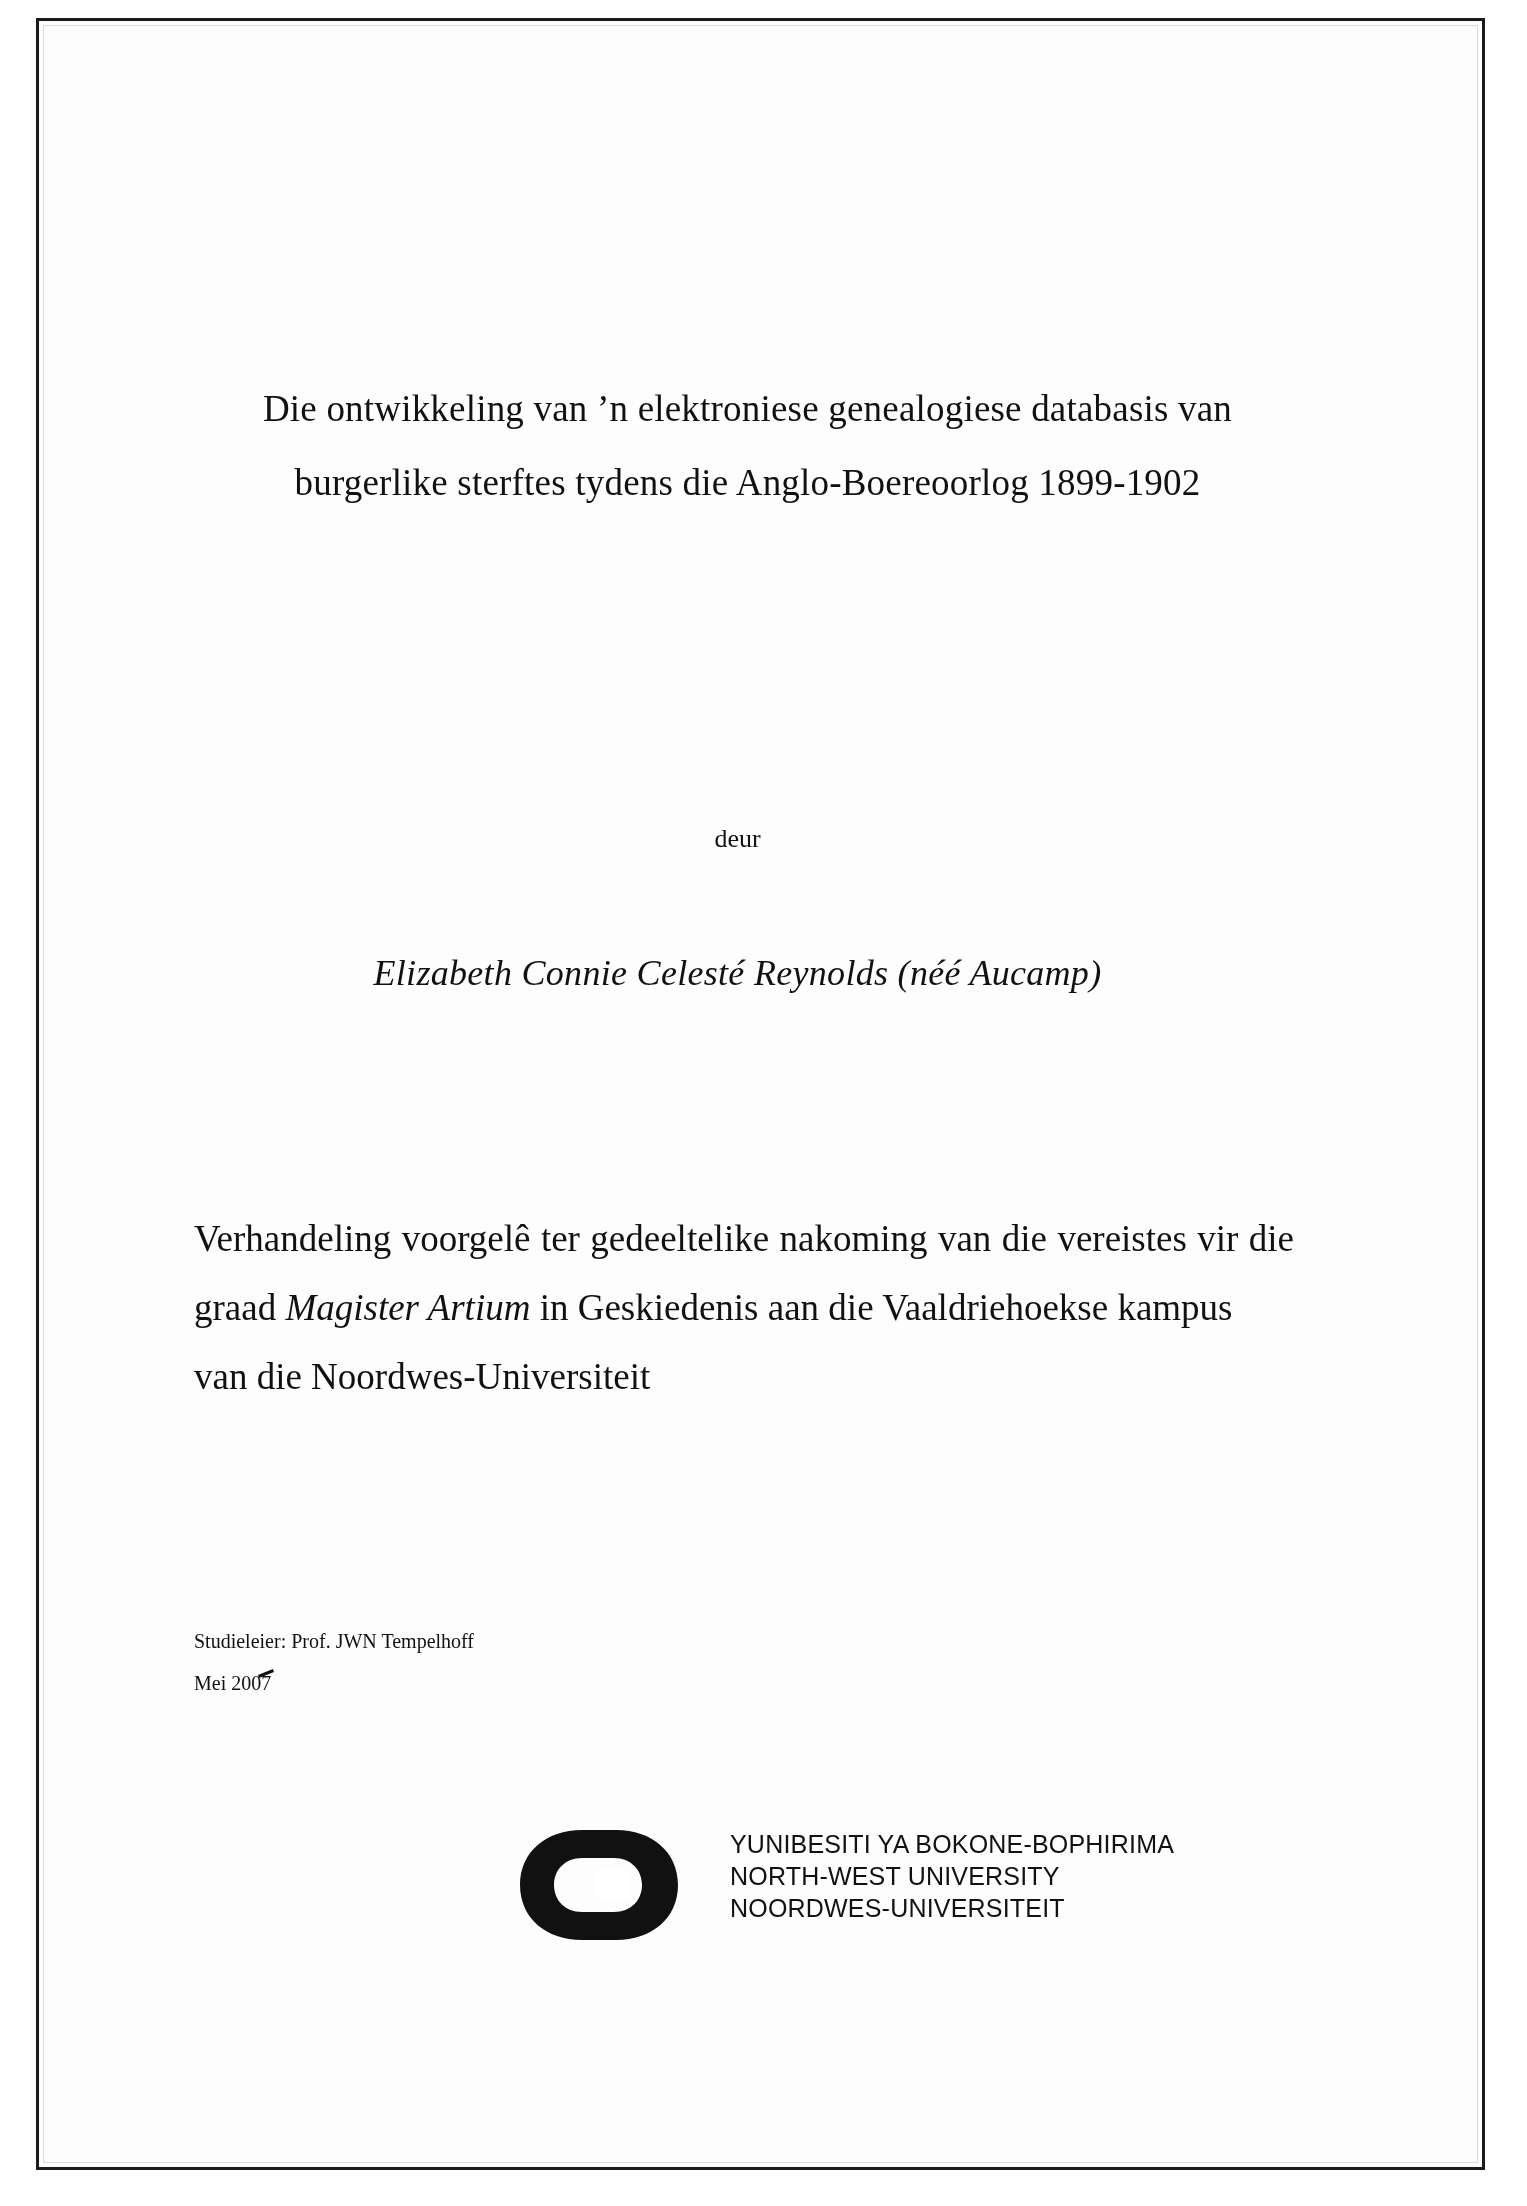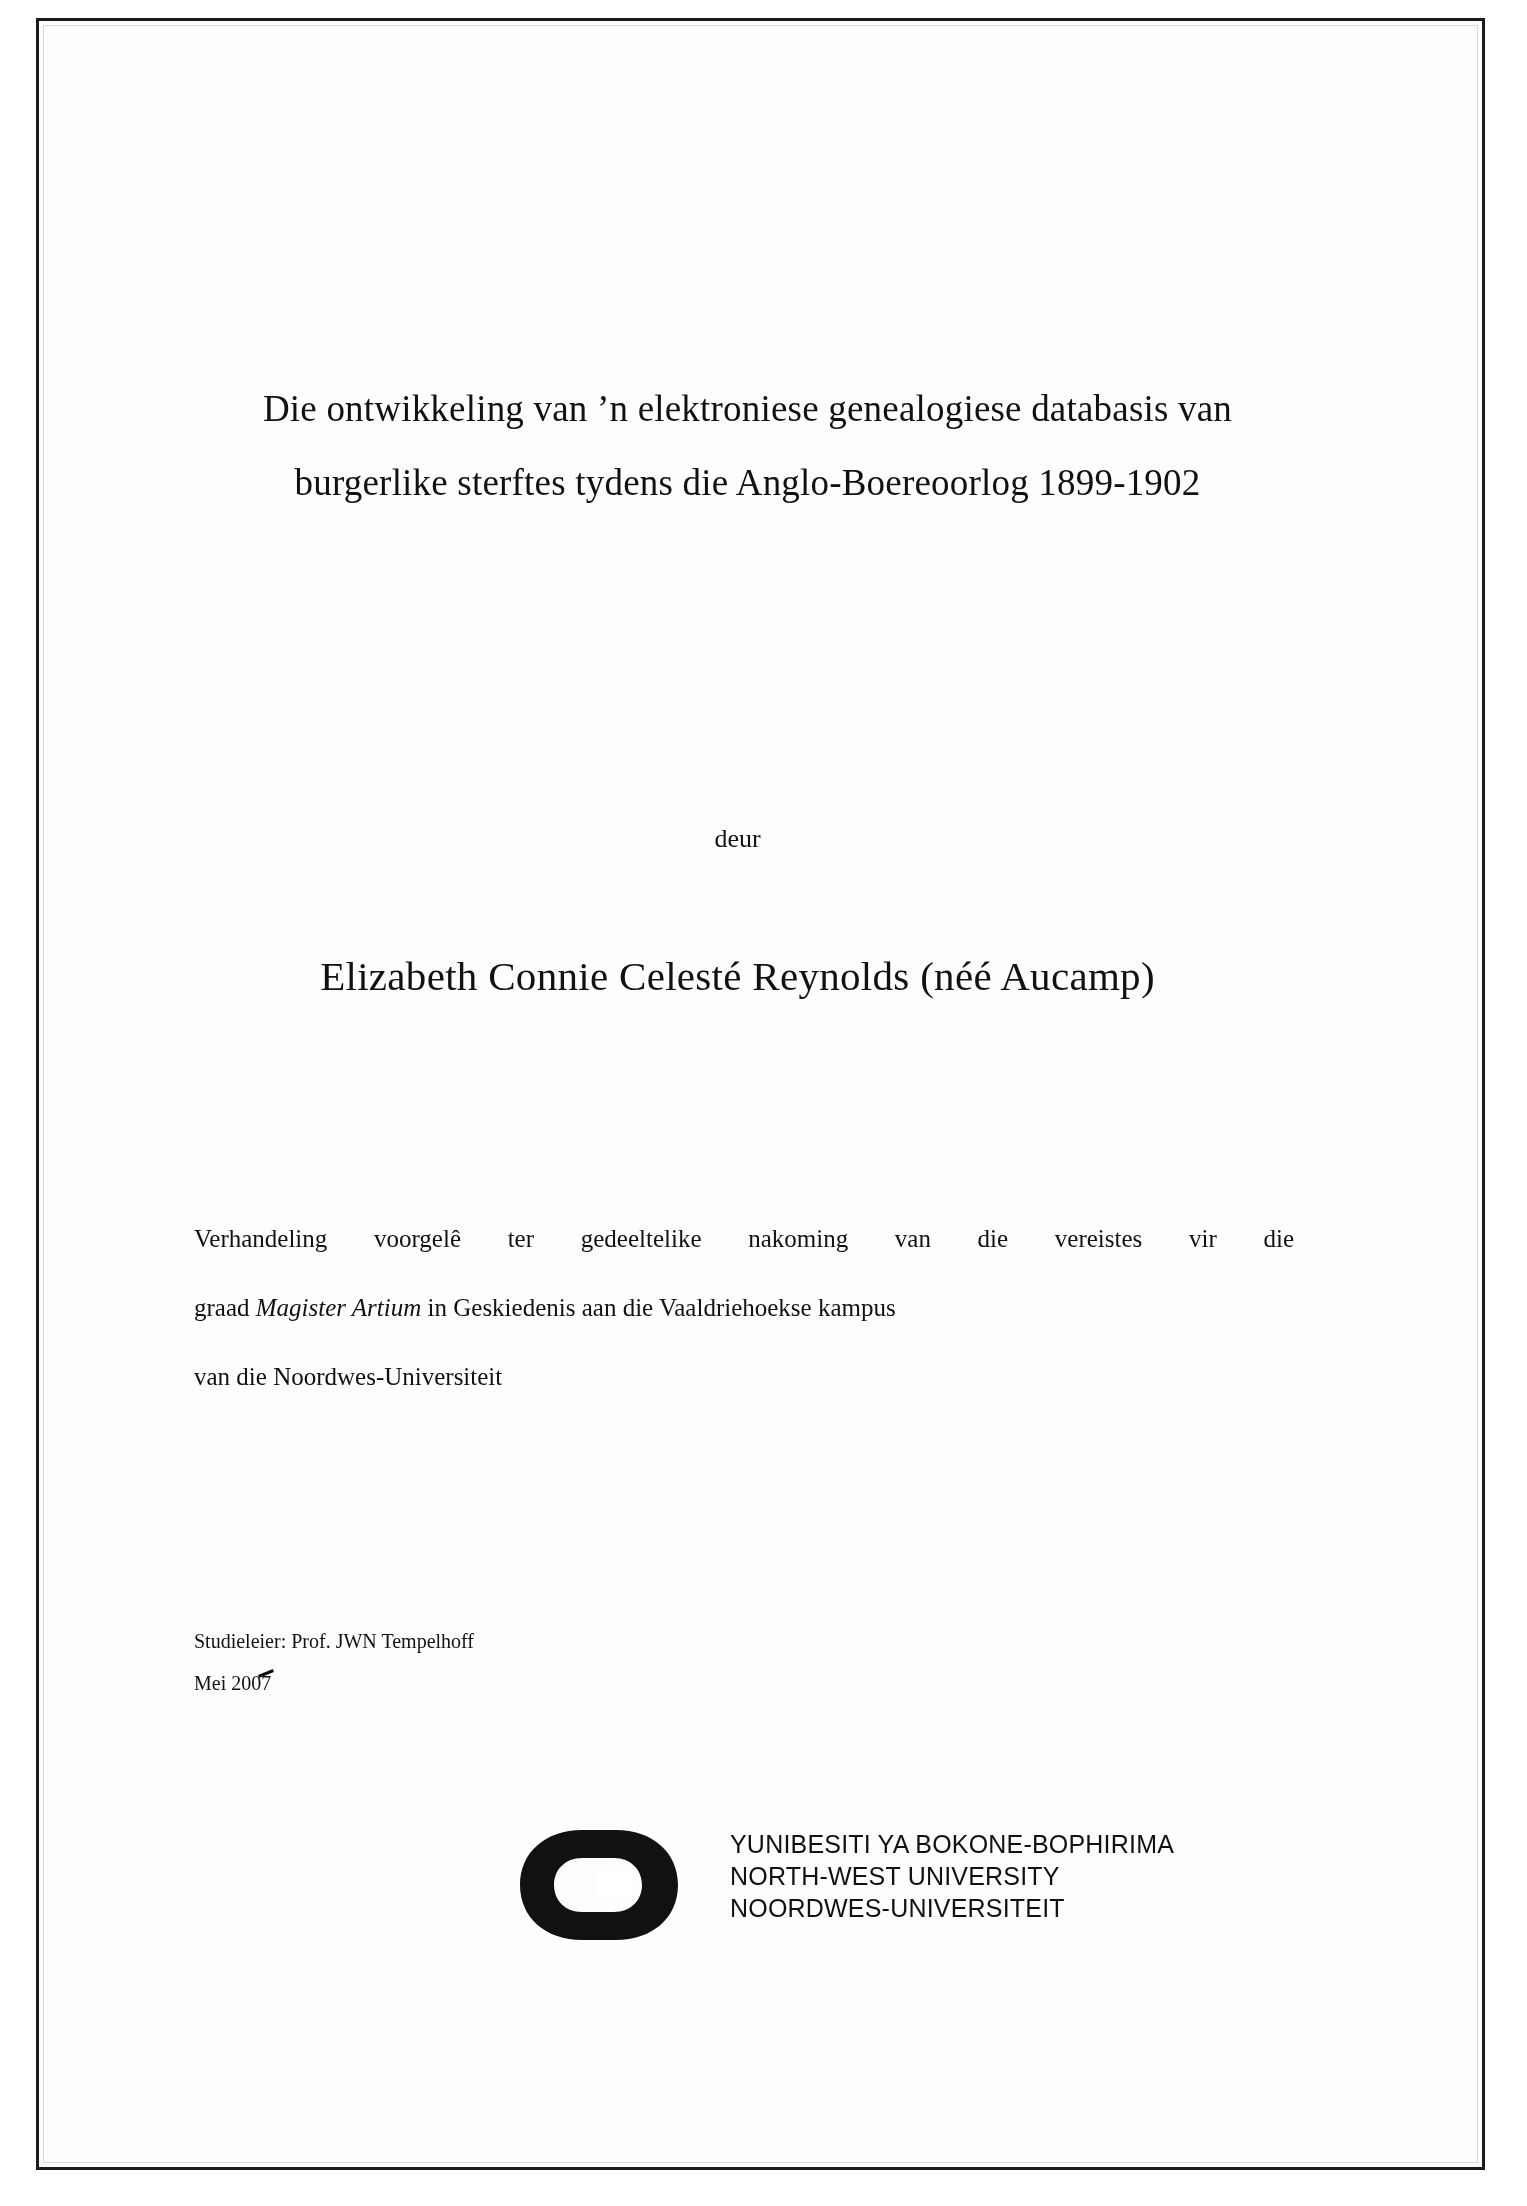--- a/index.html
+++ b/index.html
@@ -76,31 +76,32 @@
     margin-top: 24px;
   }
 
   
   .author {
     position: absolute;
     left: 0;
     top: 952px;
     width: 1175px;
     text-align: center;
-    font-size: 41px;
+    font-size: 36px;
     letter-spacing: 0.3px;
+    font-style: italic;
   }
 
   
   .statement {
     position: absolute;
     left: 44px;
     top: 1218px;
     width: 1100px;
-    font-size: 25px;
+    font-size: 37px;
     line-height: 41px;
   }
   .statement .just {
     text-align: justify;
     text-align-last: justify;
   }
   .statement .normal {
     text-align: left;
     margin-top: 28px;
   }

